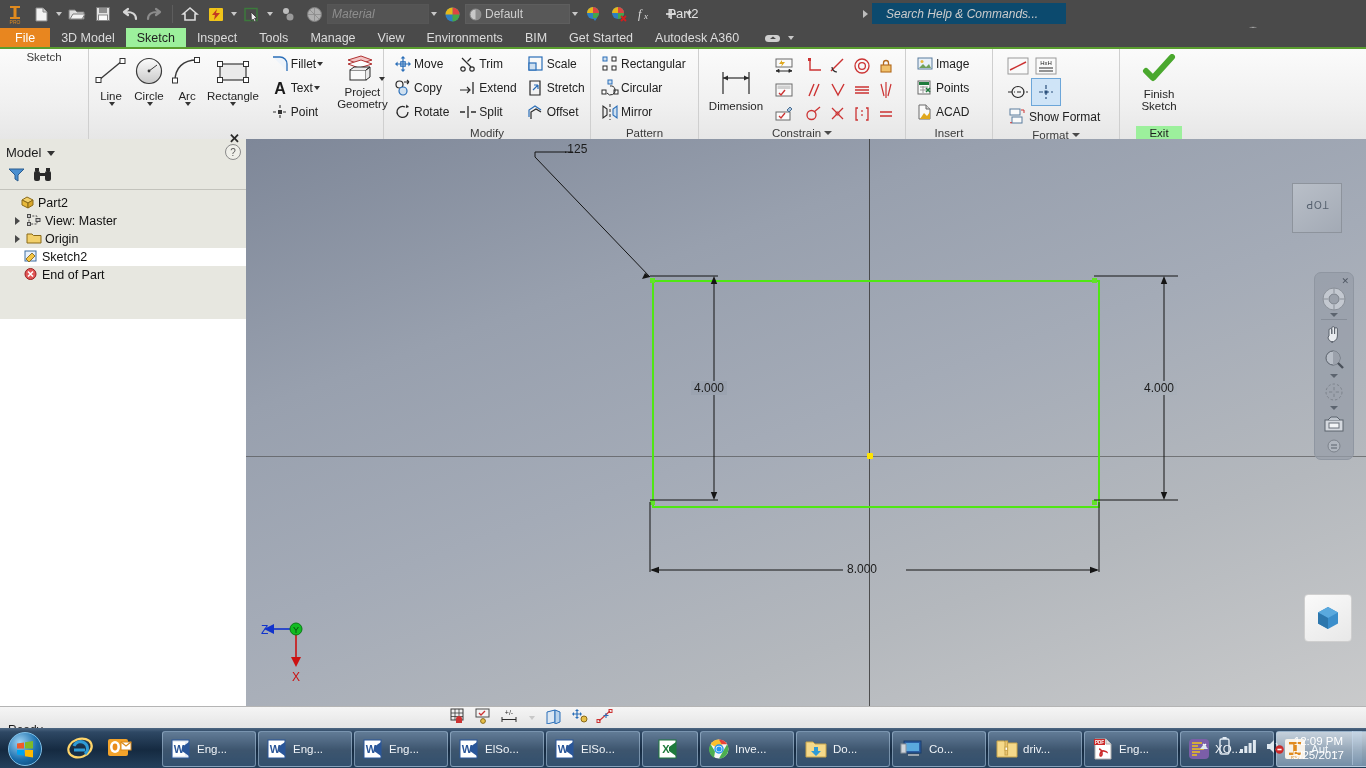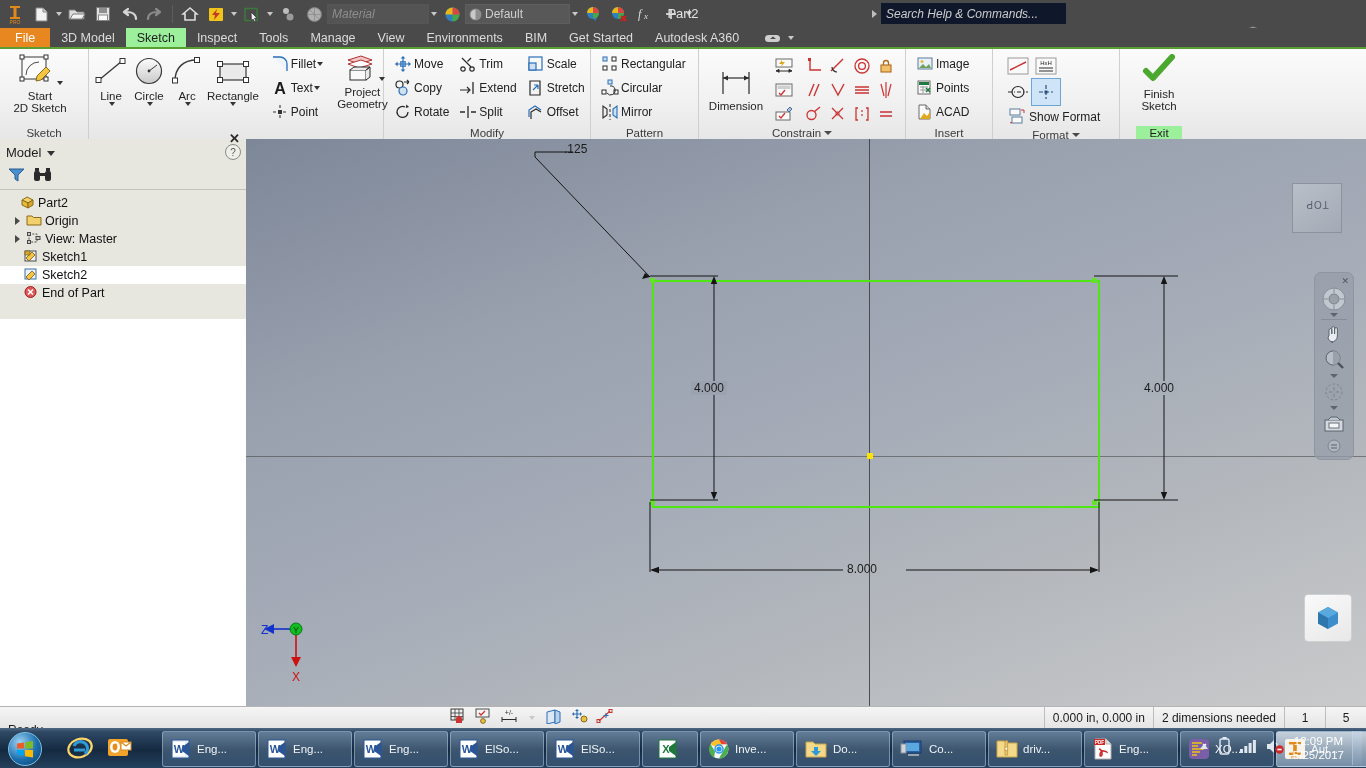--- a/index.html
+++ b/index.html
@@ -19,22 +19,22 @@
   .qsep{width:1px;height:18px;background:#5d5d5d;margin:0 4px;}
   .matbox{height:18px;width:96px;background:#545454;color:#8e8e8e;font-size:12px;font-style:italic;
           display:flex;align-items:center;padding-left:4px;border:1px solid #565656;}
   .selbox{height:18px;width:100px;background:#585858;color:#cfcfcf;font-size:12px;display:flex;
           align-items:center;padding-left:3px;gap:3px;border:1px solid #5e5e5e;}
   .title-text{position:absolute;left:0;right:0;text-align:center;color:#e2e2e2;font-size:13px;
               top:6px;pointer-events:none;}
   .searchwrap{position:absolute;right:300px;top:3px;display:flex;align-items:center;gap:4px;}
   .search-caret{width:0;height:0;border-top:4px solid transparent;border-bottom:4px solid transparent;
                 border-left:5px solid #bdbdbd;}
-  .search-input{width:178px;height:19px;background:#0f172a;border:none;color:#cfcfcf;font-size:12px;
-                padding-left:5px;font-family:"Liberation Sans",sans-serif;font-style:italic;}
+  .search-input{width:178px;height:19px;background:#0c4a6e;border:none;color:#cfcfcf;font-size:12px;
+                padding-left:14px;font-family:"Liberation Sans",sans-serif;font-style:italic;}
   .search-input::placeholder{color:#cccccc;font-style:italic;}
   .tb-right{position:absolute;right:4px;top:0;height:28px;display:flex;align-items:flex-end;gap:2px;margin-top:19px;}
   .signin{color:#d8d8d8;font-size:12.5px;margin-left:2px;}
   .wbtn{width:26px;height:26px;display:flex;align-items:center;justify-content:center;color:#d9d9d9;
         font-size:13px;}
 
   
   .menubar{position:absolute;left:0;top:28px;width:1366px;height:19px;background:#4a4a4a;
            display:flex;align-items:stretch;font-size:12.5px;}
   .menuitem{padding:0 11px;display:flex;align-items:center;color:#dcdcdc;cursor:default;height:19px;}
@@ -351,38 +351,20 @@
           <rect x="1" y="3" width="15" height="7" rx="3.5" fill="#cfcfcf"></rect>
           <path d="M6 7l3-2.6L12 7z" fill="#4a4a4a"></path>
         </svg>
       <div class="qarrow"></div>
     </div>
   </div>
 
   <div class="ribbon">
 
     <div class="rpanel" style="width:80px;">
-      <div class="rpanel-body">
-        <div class="bigbtn" style="width:72px;">
-          <div class="withcaret">
-            <svg width="38" height="34" viewBox="0 0 38 34">
-              <rect x="4" y="3" width="24" height="22" fill="#fbfbfb" stroke="#4a4a4a" stroke-width="1.1"></rect>
-              <path d="M8 21a13 13 0 0113-13" fill="none" stroke="#4a4a4a"></path>
-              <rect x="2" y="1" width="4" height="4" fill="#fff" stroke="#333"></rect>
-                <rect x="26" y="1" width="4" height="4" fill="#fff" stroke="#333"></rect>
-              <rect x="2" y="23" width="4" height="4" fill="#fff" stroke="#333"></rect>
-                <rect x="26" y="23" width="4" height="4" fill="#fff" stroke="#333"></rect>
-              <path d="M19 22l9-9 4 4-9 9-5 1z" fill="#f5c542" stroke="#7a5c10" stroke-width=".9"></path>
-            </svg>
-            <div class="dncaret"></div>
-          </div>
-          <div class="lbl"><span>Start</span><br>
-          <span>2D Sketch</span></div>
-        </div>
-      </div>
       <div class="rpanel-title">Sketch</div>
     </div>
 
     <div class="rpanel" style="width:286px;">
       <div class="rpanel-body" style="gap:2px;">
         <div class="bigbtn" style="width:44px;">
           <svg width="36" height="34" viewBox="0 0 36 34">
               <path d="M6 26L29 7" stroke="#3a3a3a" stroke-width="1.4" fill="none"></path>
               <rect x="3" y="23.5" width="5" height="5" fill="#fff" stroke="#333"></rect>
               <rect x="27" y="4.5" width="5" height="5" fill="#fff" stroke="#333"></rect>
@@ -875,46 +857,38 @@
                 <path d="M8 8v5l5-3V5z" fill="#d9a62a" stroke="#8a6a18"></path>
               </svg></span>
           <span class="tl">Part2</span>
         </div>
 
         <div class="tnode" style="padding-left:12px;">
           <span class="tw">
               <span class="tri"></span>
             </span>
           <span><svg width="16" height="14" viewBox="0 0 16 14">
-                <path d="M1 3h5l1.5 1.5H15V12H1z" fill="#f2d06b" stroke="#8a6a18"></path>
-              </svg></span>
-          <span class="tl">Origin</span>
-        </div>
-
-        <div class="tnode" style="padding-left:12px;">
-          <span class="tw">
-              <span class="tri"></span>
-            </span>
-          <span><svg width="16" height="14" viewBox="0 0 16 14">
                 <rect x="3" y="3" width="8" height="8" fill="none" stroke="#4a4a4a" stroke-dasharray="2,1.3"></rect>
                 <rect x="1.5" y="1.5" width="3" height="3" fill="#c9c9c9" stroke="#4a4a4a"></rect>
                 <rect x="1.5" y="9.5" width="3" height="3" fill="#c9c9c9" stroke="#4a4a4a"></rect>
                 <rect x="10" y="5.5" width="4" height="3" fill="#c9c9c9" stroke="#4a4a4a"></rect>
               </svg></span>
           <span class="tl">View: Master</span>
         </div>
 
-        <div class="tnode" style="padding-left:23px;">
+        <div class="tnode" style="padding-left:12px;">
+          <span class="tw">
+              <span class="tri"></span>
+            </span>
           <span><svg width="16" height="14" viewBox="0 0 16 14">
-                <rect x="2" y="2" width="11" height="10" fill="#eef3f9" stroke="#4a4a4a"></rect>
-                <path d="M3 9l6-6 3 3-6 6z" fill="#f5c542" stroke="#7a5c10" stroke-width=".8"></path>
-                <path d="M2 2h5v4H2z" fill="#d9a62a" stroke="#7a5c10" stroke-width=".7"></path>
+                <path d="M1 3h5l1.5 1.5H15V12H1z" fill="#f2d06b" stroke="#8a6a18"></path>
               </svg></span>
-          <span class="tl">Sketch1</span>
-        </div>
+          <span class="tl">Origin</span>
+        </div>
+
 
         <div class="tnode sel" style="padding-left:23px;">
           <span><svg width="16" height="14" viewBox="0 0 16 14">
                 <rect x="2" y="2" width="11" height="10" fill="#e8f0fa" stroke="#3f6f9f"></rect>
                 <path d="M3 10l6-6 3 3-6 6z" fill="#f5c542" stroke="#7a5c10" stroke-width=".8"></path>
               </svg></span>
           <span class="tl">Sketch2</span>
         </div>
 
         <div class="tnode" style="padding-left:23px;">
@@ -1082,26 +1056,20 @@
           </svg>
       </span>
       <span>
         <svg width="18" height="16" viewBox="0 0 18 16">
             <path d="M3 13L14 3" stroke="#cc3333" stroke-width="1.1"></path>
             <rect x="1" y="11.5" width="3" height="3" fill="none" stroke="#cc3333"></rect>
             <rect x="13" y="1.5" width="3" height="3" fill="none" stroke="#cc3333"></rect>
             <path d="M10 5v5M7.5 7.5h5" stroke="#2a6eb8" stroke-width="1.1"></path>
           </svg>
       </span>
-    </div>
-    <div class="status-right">
-      <div class="scell">0.000 in, 0.000 in</div>
-      <div class="scell">2 dimensions needed</div>
-      <div class="scell" style="min-width:24px;justify-content:center;">1</div>
-      <div class="scell" style="min-width:24px;justify-content:center;">5</div>
     </div>
   </div>
 
   <div class="taskbar-bg"></div>
 
   <div class="startorb">
     <svg width="20" height="20" viewBox="0 0 20 20">
       <path d="M2 4.5l7-1v6H2z" fill="#f05a28"></path>
         <path d="M10 3.3l8-1.2v7.4h-8z" fill="#7fba27"></path>
       <path d="M2 11h7v5.6l-7-1z" fill="#00a3ee"></path>

